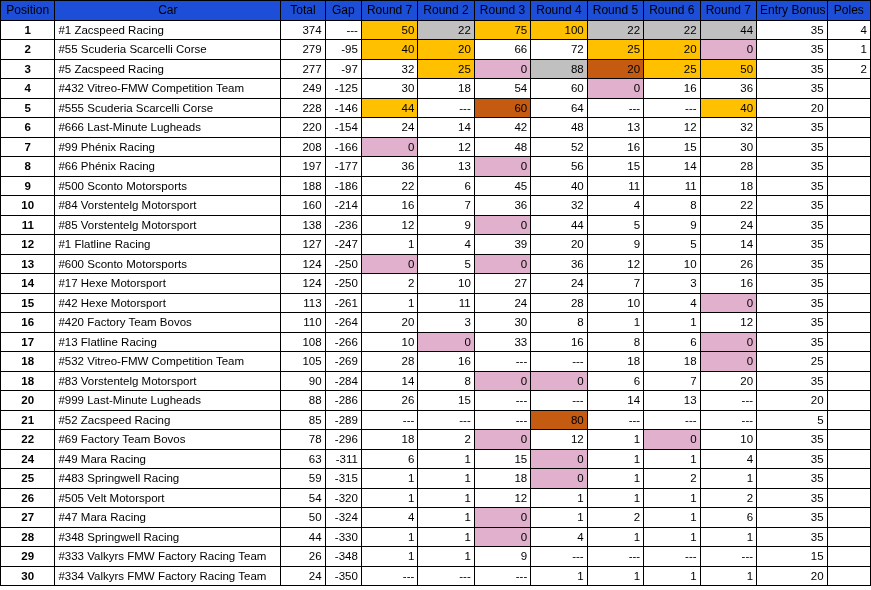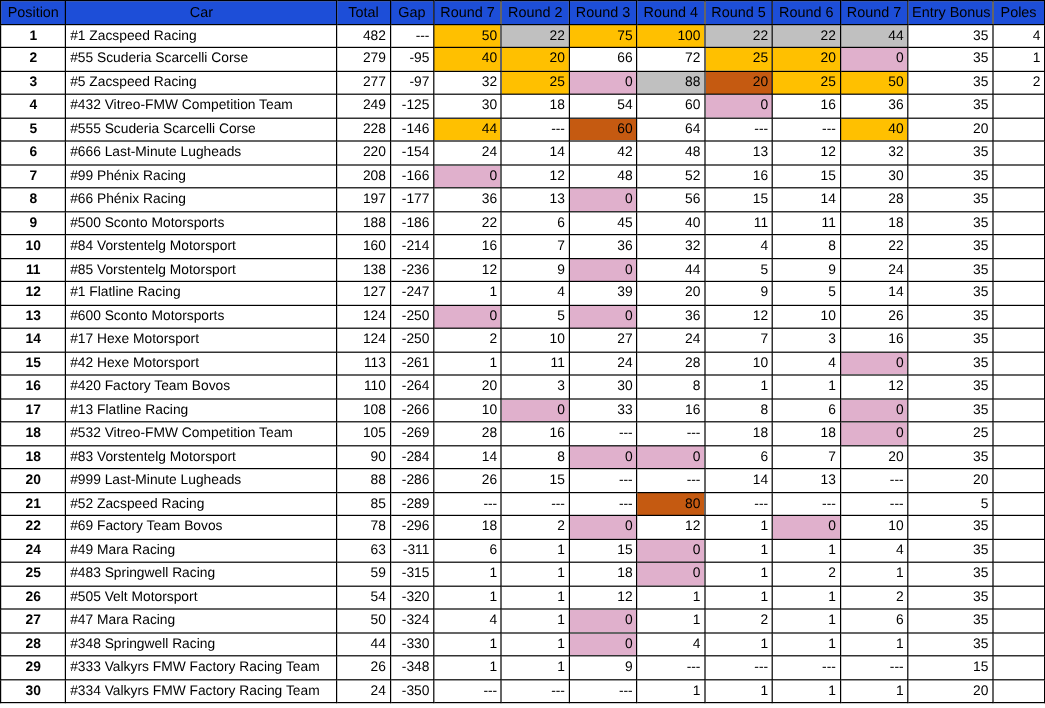--- a/index.html
+++ b/index.html
@@ -60,21 +60,21 @@
           <th>Round 6</th>
           <th>Round 7</th>
           <th>Entry Bonus</th>
           <th>Poles</th>
         </tr>
     </thead>
     <tbody id="tbody">
         <tr>
           <td class="pos">1</td>
           <td class="car">#1 Zacspeed Racing</td>
-          <td class="num">482</td>
+          <td class="num">374</td>
           <td class="num">---</td>
           <td class="rnd c-gold">50</td>
           <td class="rnd c-silver">22</td>
           <td class="rnd c-gold">75</td>
           <td class="rnd c-gold">100</td>
           <td class="rnd c-silver">22</td>
           <td class="rnd c-silver">22</td>
           <td class="rnd c-silver">44</td>
           <td class="num">35</td>
           <td class="num">4</td>

